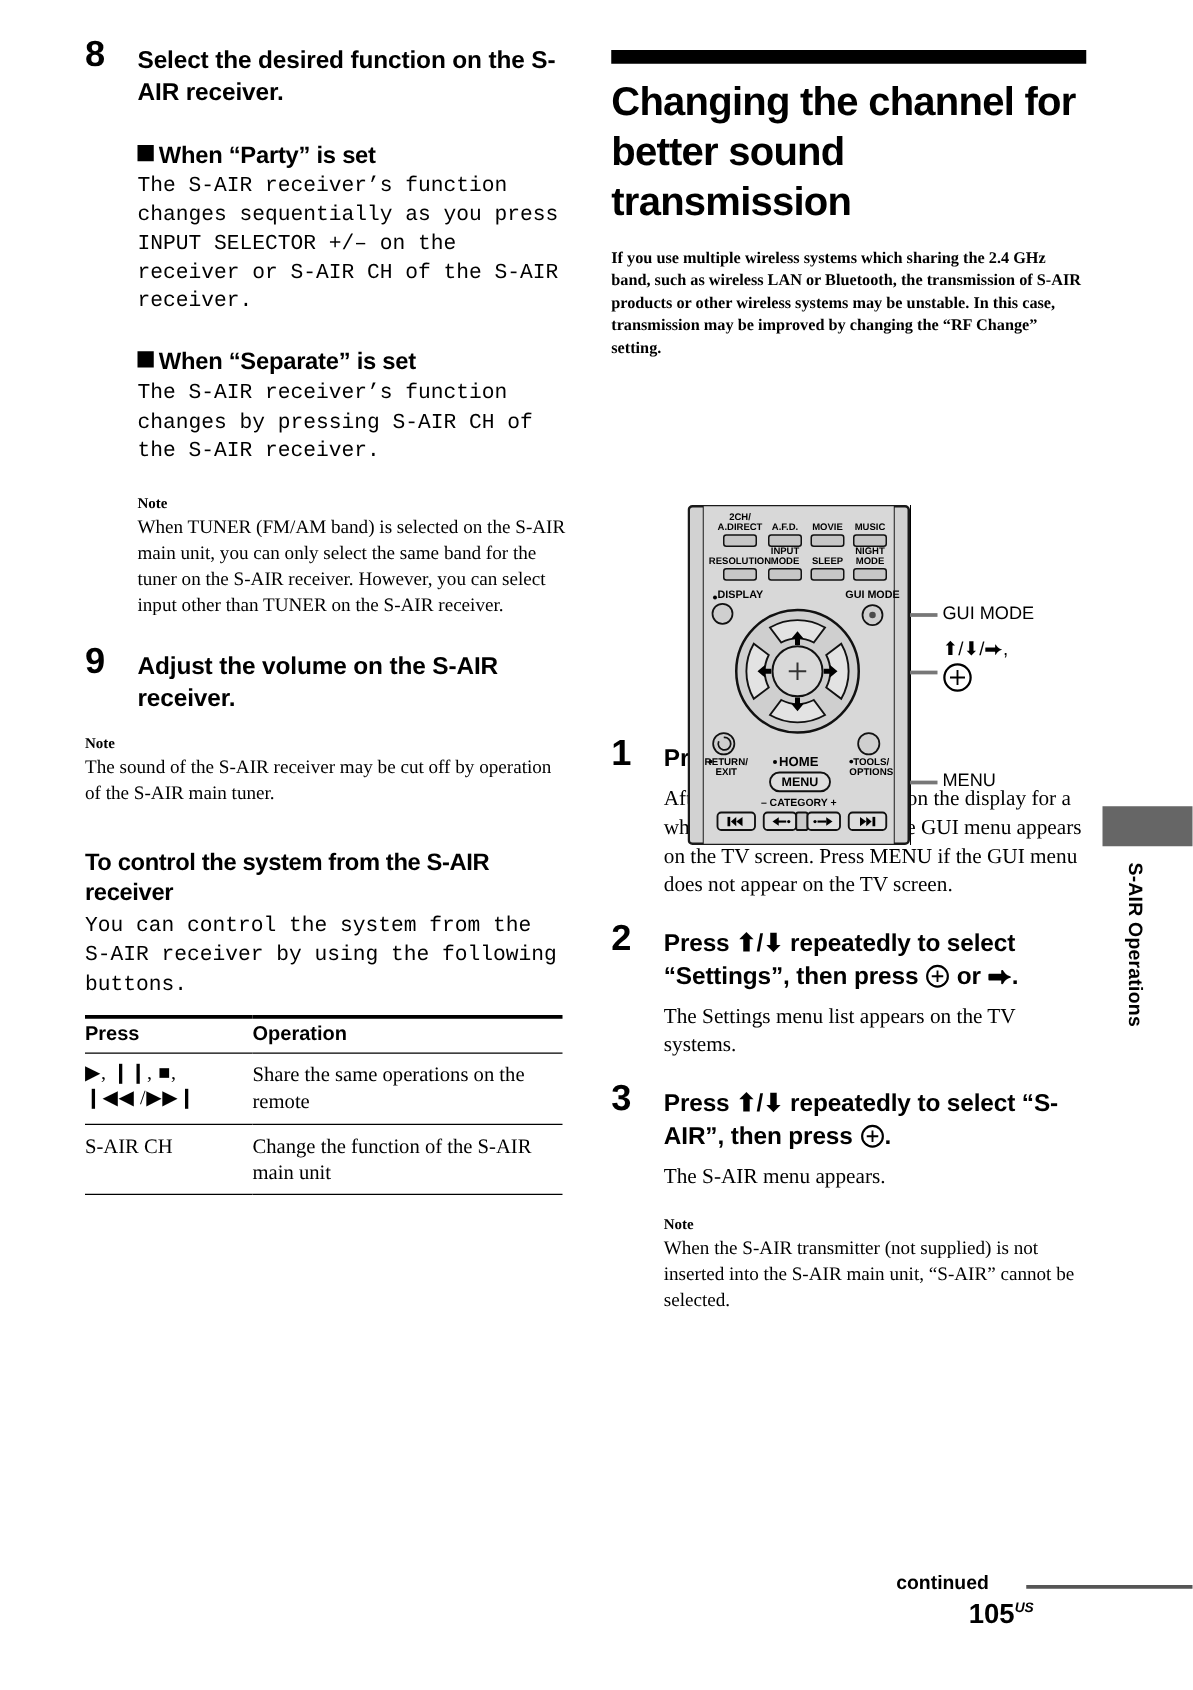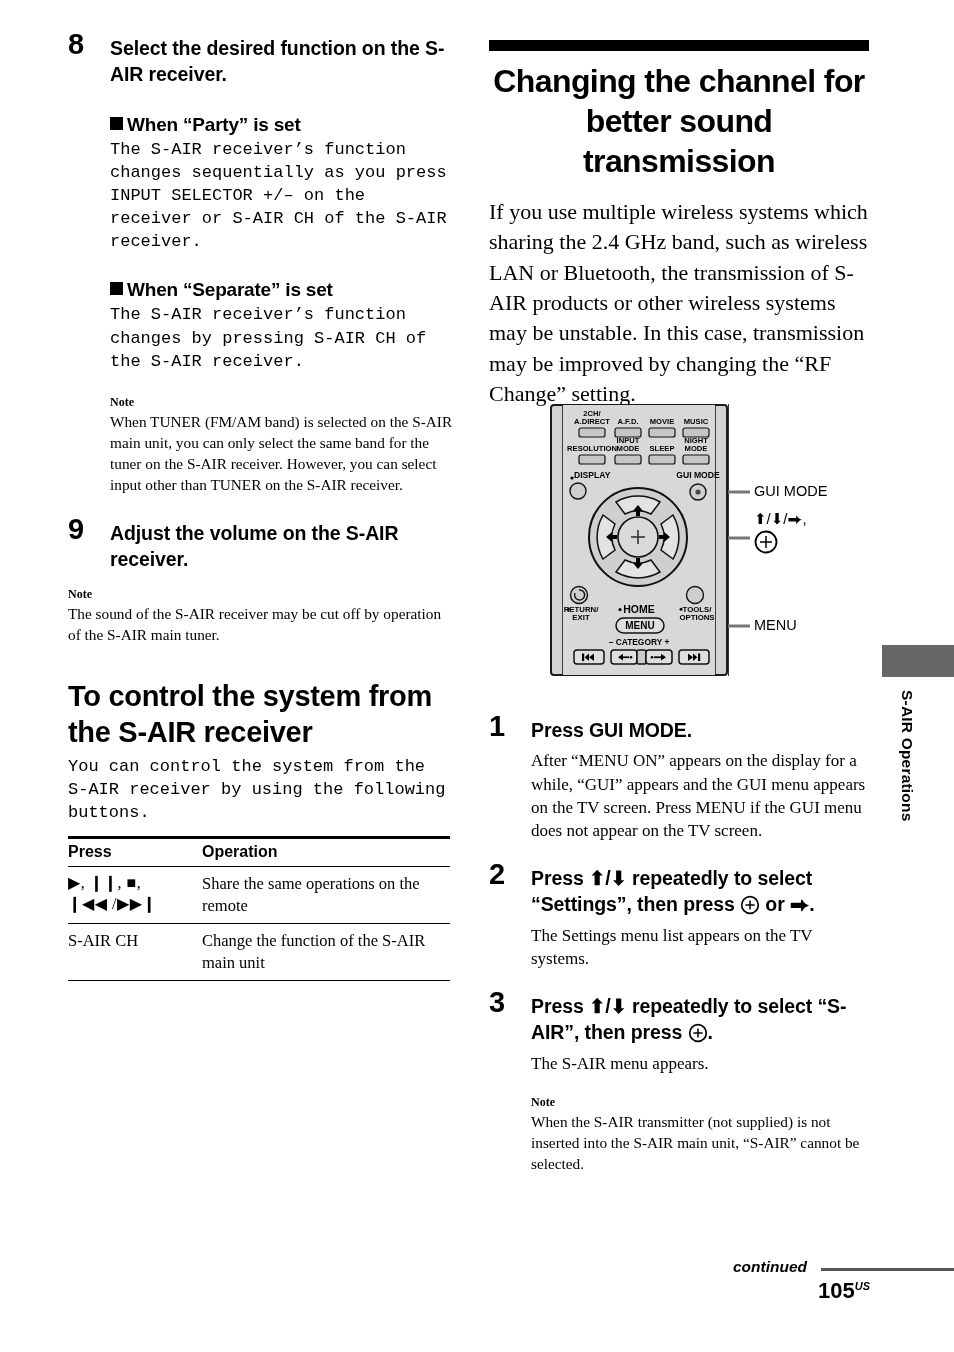--- a/index.html
+++ b/index.html
@@ -90,47 +90,47 @@
     margin-bottom: 1px;
   }
   .note-body {
     font-family: "Liberation Serif", serif;
     font-size: 15.3px;
     line-height: 1.38;
   }
   .h2 {
     font-family: "Liberation Sans", sans-serif;
     font-weight: bold;
-    font-size: 29px;
+    font-size: 19px;
     line-height: 1.24;
     letter-spacing: -0.3px;
     margin-top: 34px;
     margin-bottom: 4px;
   }
 
   
   .rule-bar {
     height: 11px;
     background: #000;
     width: 380px;
     margin-bottom: 10px;
   }
   .h1 {
     font-family: "Liberation Sans", sans-serif;
     font-weight: bold;
     font-size: 32px;
     line-height: 1.25;
     letter-spacing: -0.6px;
     margin: 0 0 16px 0;
-    text-align: center;
   }
   .intro {
     font-family: "Liberation Serif", serif;
-    font-size: 22px;
+    font-size: 13px;
     line-height: 1.38;
+    font-weight: bold;
   }
 
   
   table.ops {
     border-collapse: collapse;
     width: 382px;
     margin-top: 12px;
     font-family: "Liberation Serif", serif;
   }
   table.ops thead th {
@@ -196,38 +196,37 @@
     font-size: 15.5px;
     writing-mode: vertical-rl;
     text-orientation: mixed;
     white-space: nowrap;
     letter-spacing: 0.2px;
   }
 
   
   .continued {
     position: absolute;
-    left: 733px;
+    left: 717px;
     top: 1258px;
     font-family: "Liberation Sans", sans-serif;
     font-weight: bold;
-    font-style: italic;
     font-size: 15.5px;
   }
   .cont-rule {
     position: absolute;
     left: 821px;
     top: 1268px;
     width: 133px;
     height: 3px;
     background: #555;
   }
   .pagenum {
     position: absolute;
-    left: 818px;
+    left: 775px;
     top: 1278px;
     font-family: "Liberation Sans", sans-serif;
     font-weight: bold;
     font-size: 22px;
   }
   .pagenum sup {
     font-size: 11px;
     font-weight: bold;
     font-style: italic;
     vertical-align: super;

